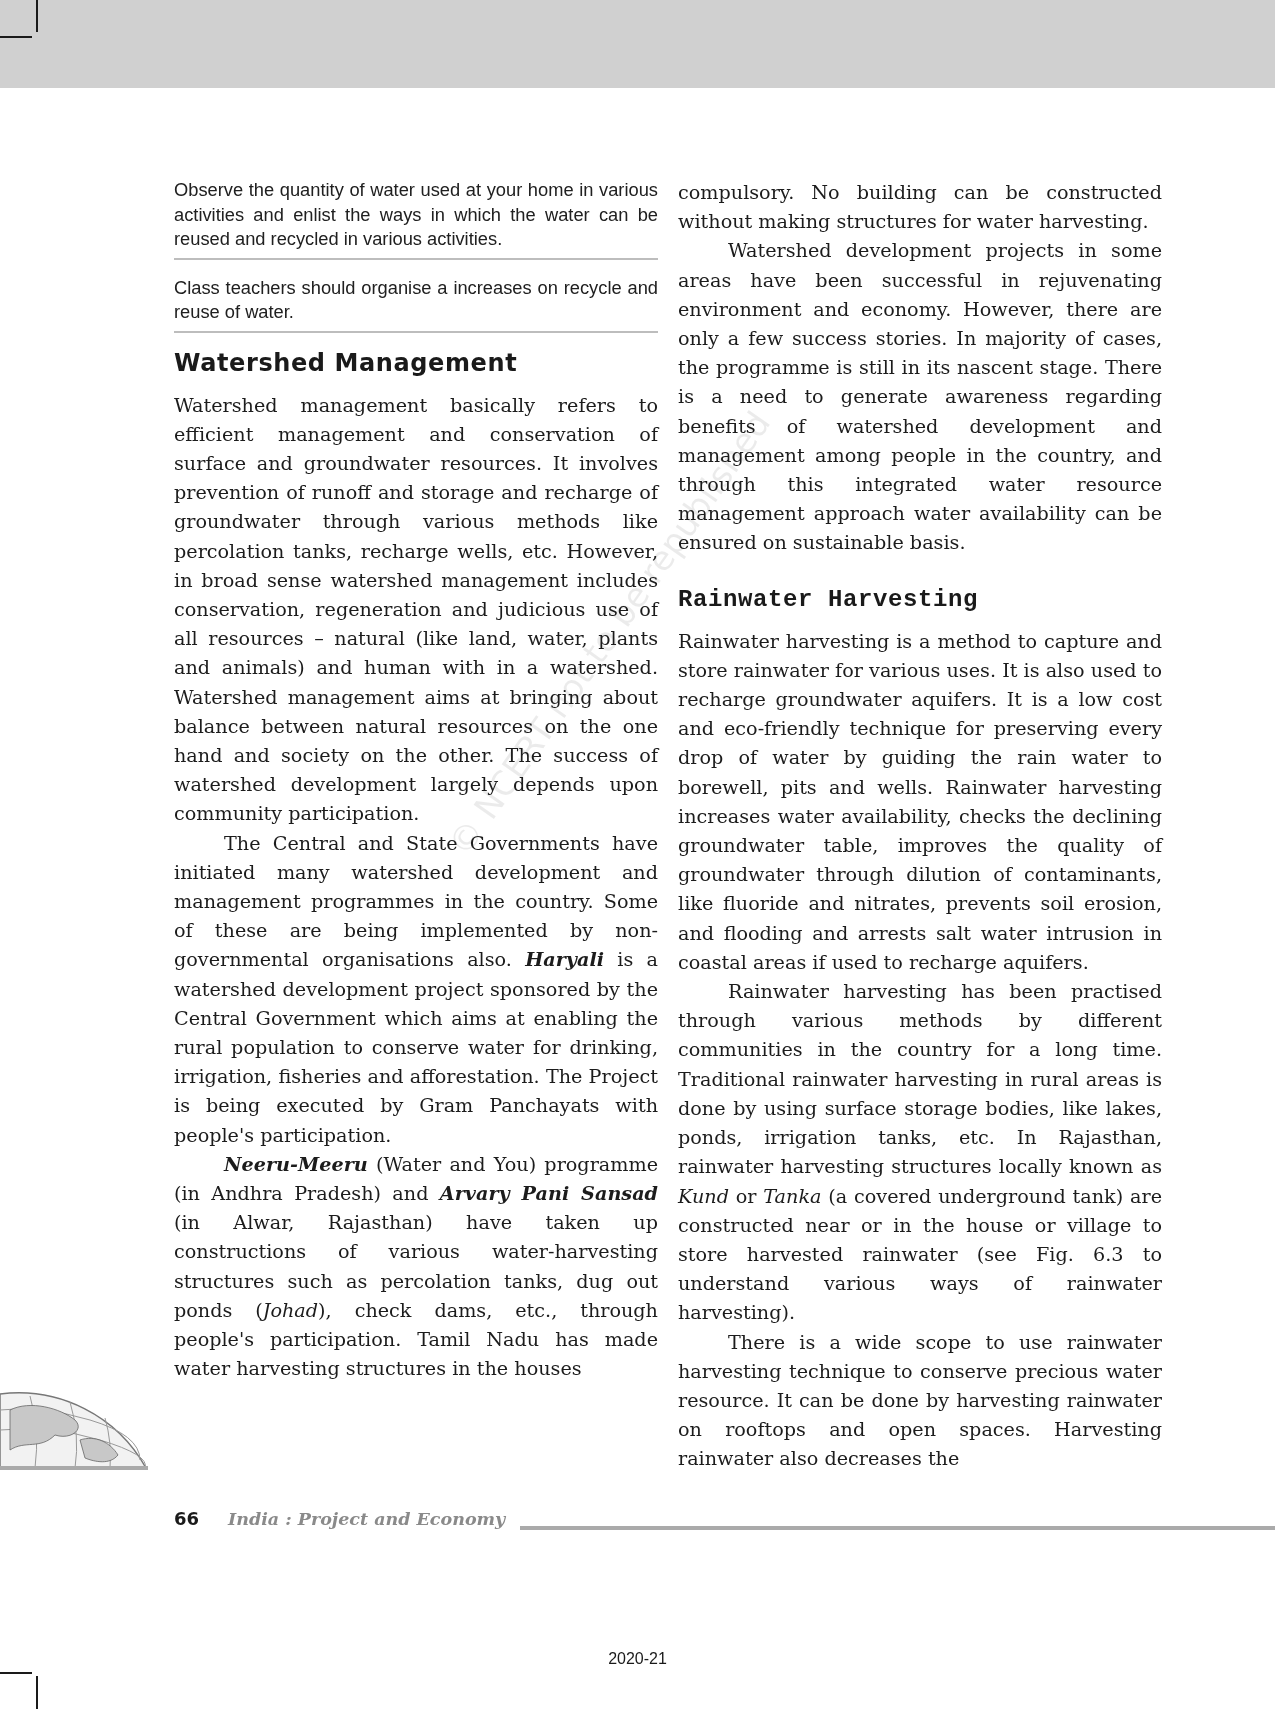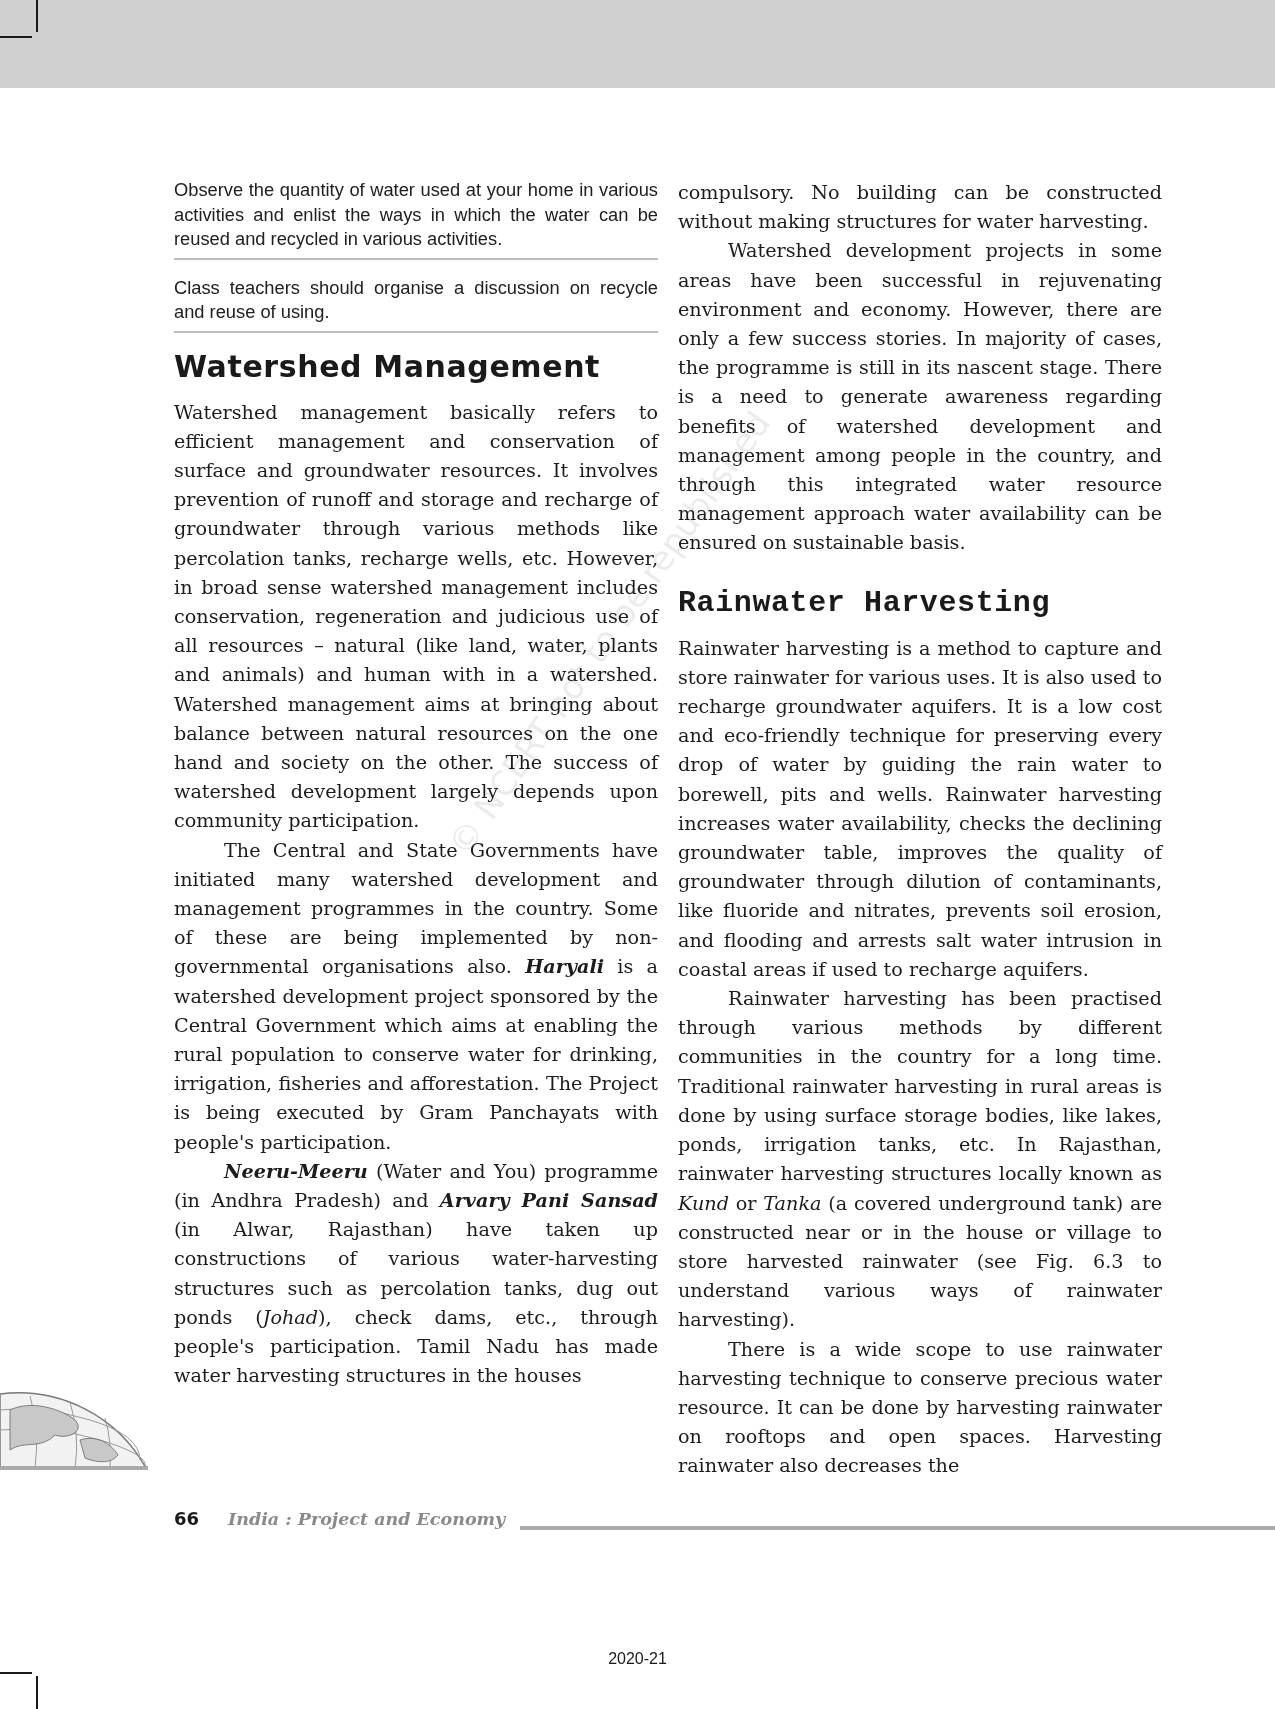--- a/index.html
+++ b/index.html
@@ -6,21 +6,21 @@
   body { width:1275px; height:1709px; position:relative; background:#ffffff; overflow:hidden; font-family:"DejaVu Serif", serif; color:#1c1c1c; }
   .topband { position:absolute; left:0; top:0; width:1275px; height:88px; background:#d0d0d0; }
   .crop { position:absolute; background:#1a1a1a; }
   .col { position:absolute; top:178px; width:484px; }
   .col-left { left:174px; }
   .col-right { left:678px; }
   .activity-head { position:relative; height:40px; border-bottom:2px solid #3a3a3a; margin-bottom:10px; }
   .activity-head svg { position:absolute; left:0; top:6px; }
   .activity-title { position:absolute; left:76px; top:4px; font-family:"DejaVu Sans", sans-serif; font-size:25px; color:#3a3a3a; letter-spacing:0.5px; }
   .act-text { font-family:"Liberation Sans", sans-serif; font-size:18.3px; line-height:24.5px; color:#202020; text-align:justify; padding-bottom:6px; border-bottom:2px solid #bdbdbd; margin:0 0 16px 0; }
-  .h2 { font-family:"DejaVu Sans", sans-serif; font-weight:bold; font-size:30px; color:#1a1a1a; letter-spacing:0.6px; margin:10px 0 14px 0; }
+  .h2 { font-family:"DejaVu Sans", sans-serif; font-weight:bold; font-size:24px; color:#1a1a1a; letter-spacing:0.6px; margin:10px 0 14px 0; }
   p.body { margin:0; font-size:19.2px; line-height:29.2px; text-align:justify; }
   p.indent { text-indent:50px; }
   b.kw { font-style:italic; }
   .footer { position:absolute; left:174px; top:1508px; width:990px; height:30px; }
   .pgnum { position:absolute; left:0; top:0; font-family:"DejaVu Sans", sans-serif; font-weight:bold; font-size:18px; color:#1a1a1a; }
   .book { position:absolute; left:54px; top:1px; font-family:"DejaVu Serif", serif; font-weight:bold; font-style:italic; font-size:17.5px; color:#8a8a8a; }
   .footline { position:absolute; left:346px; top:18px; width:818px; height:4px; background:#aaaaaa; }
   .globe { position:absolute; left:0; top:1380px; }
   .year { position:absolute; left:0; width:1275px; top:1650px; text-align:center; font-family:"Liberation Sans", sans-serif; font-size:16px; color:#1a1a1a; }
   .watermark { position:absolute; left:440px; top:840px; transform:rotate(-55deg); transform-origin:left top; font-family:"DejaVu Sans", sans-serif; font-size:34px; color:rgba(0,0,0,0.08); white-space:nowrap; pointer-events:none; }
@@ -31,21 +31,21 @@
 <div class="topband"></div>
 <div class="crop" style="left:36px;top:0;width:2px;height:32px;"></div>
 <div class="crop" style="left:0;top:36px;width:32px;height:2px;"></div>
 <div class="crop" style="left:36px;top:1676px;width:2px;height:33px;"></div>
 <div class="crop" style="left:0;top:1672px;width:32px;height:2px;"></div>
 
 <div class="watermark">© NCERT not to be republished</div>
 
 <div class="col col-left">
   <p class="act-text">Observe the quantity of water used at your home in various activities and enlist the ways in which the water can be reused and recycled in various activities.</p>
-  <p class="act-text">Class teachers should organise a discussion on recycle and reuse of using.</p>
+  <p class="act-text">Class teachers should organise a increases on recycle and reuse of water.</p>
 
   <div class="h2">Watershed Management</div>
   <p class="body">Watershed management basically refers to efficient management and conservation of surface and groundwater resources.  It involves prevention of runoff and storage and recharge of groundwater through various methods like percolation tanks, recharge wells, etc. However, in broad sense watershed management includes conservation, regeneration and judicious use of all resources – natural (like land, water, plants and animals) and human with in a watershed. Watershed management aims at bringing about balance between natural resources on the one hand and society on the other. The success of watershed development largely depends upon community participation.</p>
   <p class="body indent"><span>The Central and State Governments have initiated many watershed development and management programmes in the country. Some of these are being implemented by non-governmental organisations also. </span><b class="kw">Haryali</b><span> is a watershed development project sponsored by the Central Government which aims at enabling the rural population to conserve water for drinking, irrigation, fisheries and afforestation.  The Project is being executed by Gram Panchayats with people's participation.</span></p>
   <p class="body indent"><b class="kw">Neeru-Meeru</b><span> (Water and You) programme (in Andhra Pradesh) and </span><b class="kw">Arvary Pani Sansad</b><span> (in Alwar, Rajasthan) have taken up constructions of various water-harvesting structures such as percolation tanks, dug out ponds (</span><i>Johad</i><span>), check dams, etc., through people's participation. Tamil Nadu has made water harvesting structures in the houses</span></p>
 </div>
 
 <div class="col col-right">
   <p class="body">compulsory. No building can be constructed without making structures for water harvesting.</p>
   <p class="body indent">Watershed development projects in some areas have been successful in rejuvenating environment and economy. However, there are only a few success stories.  In majority of cases, the programme is still in its nascent stage.  There is a need to generate awareness regarding benefits of watershed development and management among people in the country, and through this integrated water resource management approach water availability can be ensured on sustainable basis.</p>

